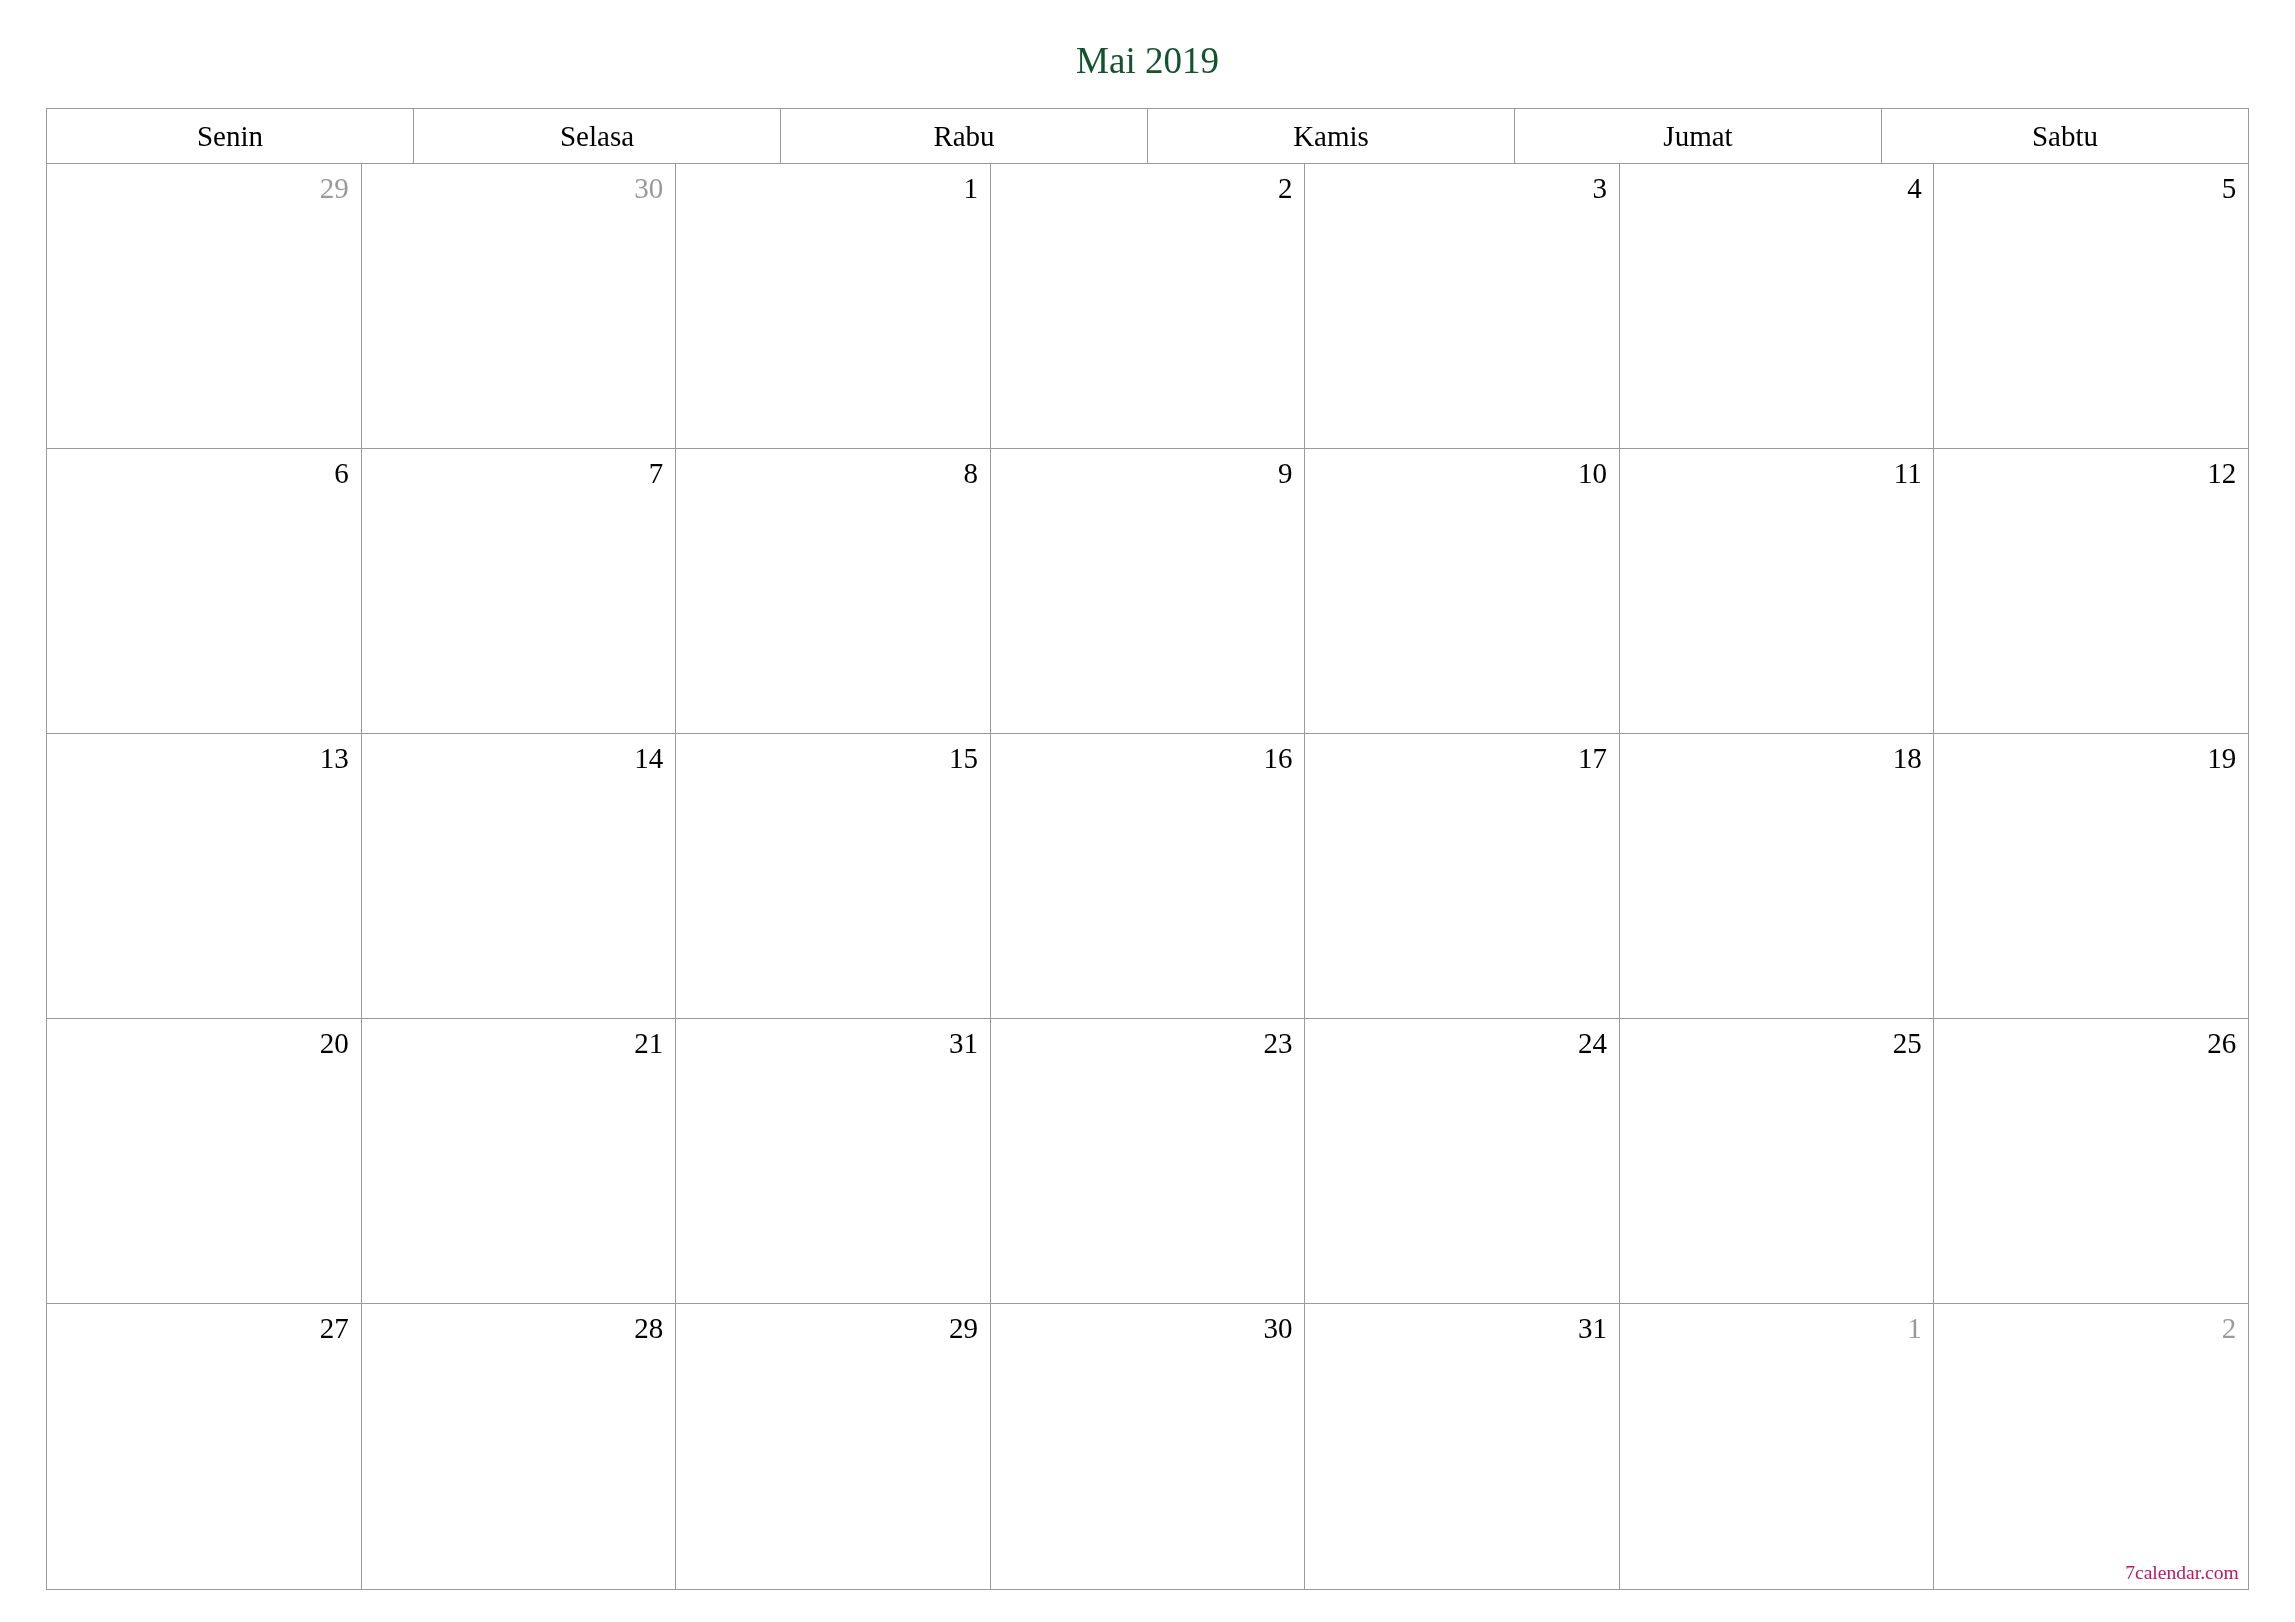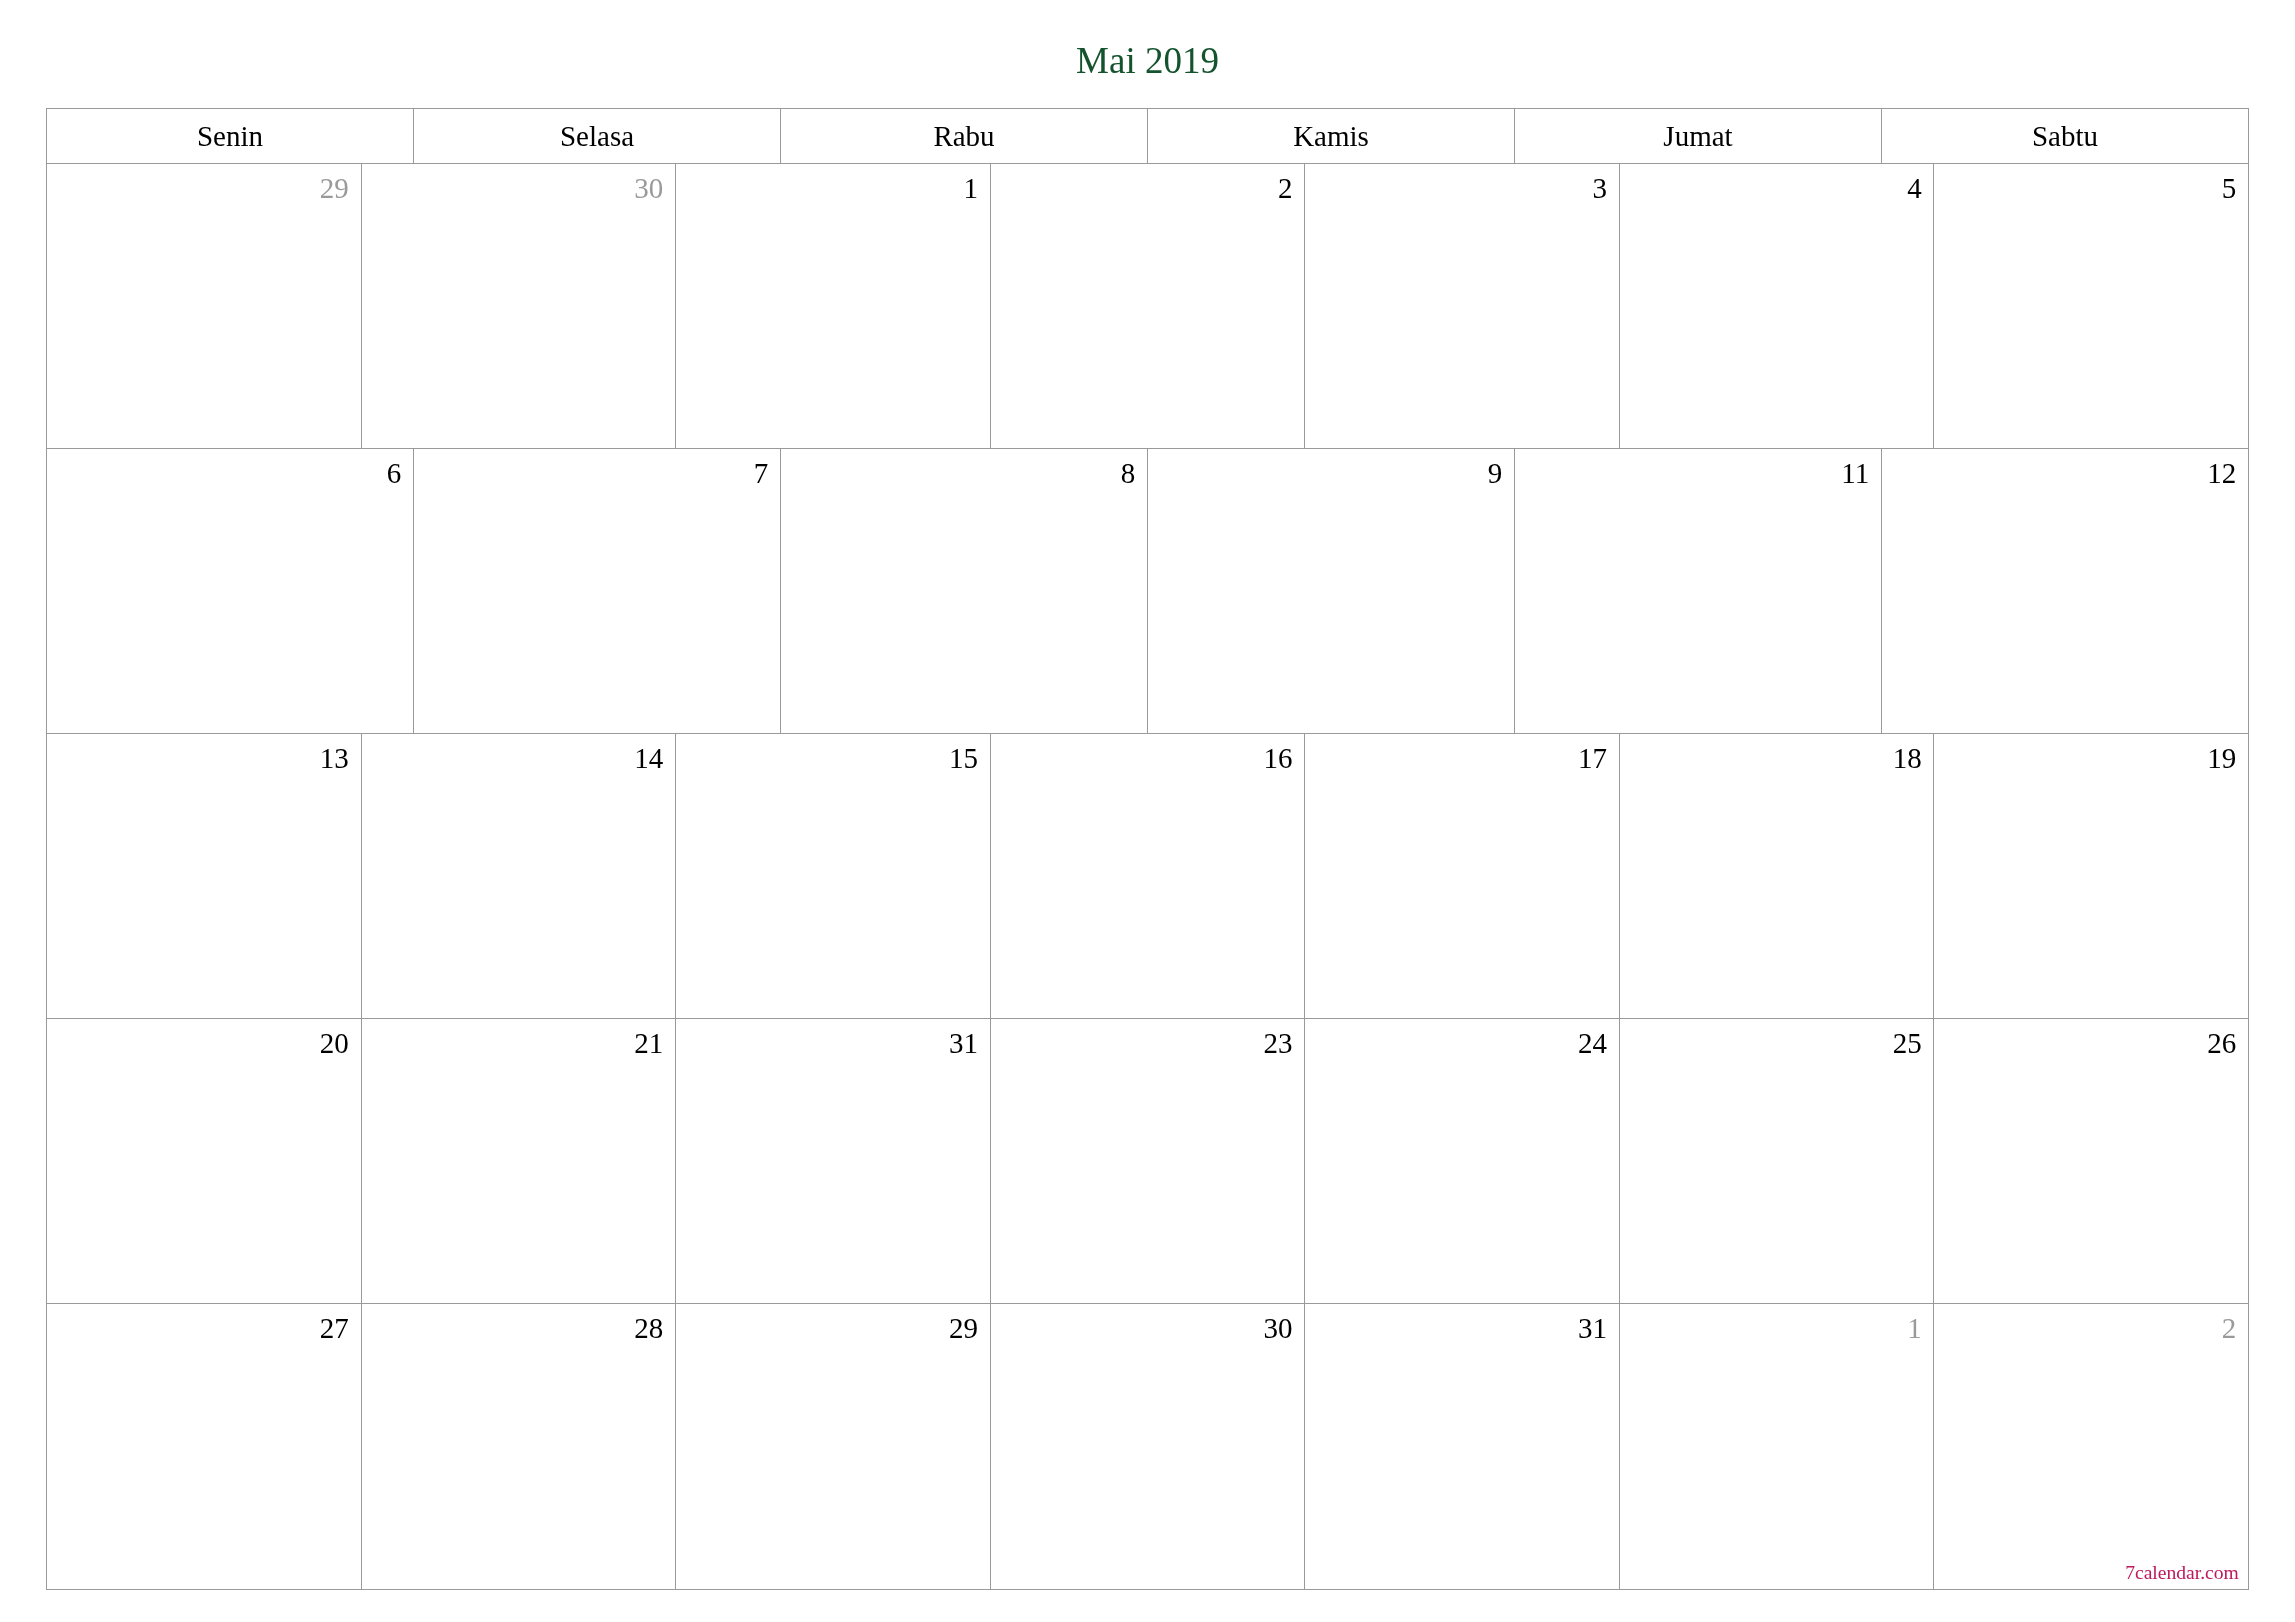--- a/index.html
+++ b/index.html
@@ -102,20 +102,21 @@
     <div class="day-cell">3</div>
     <div class="day-cell">4</div>
     <div class="day-cell">5</div>
   </div>
 
   <div class="week-row">
     <div class="day-cell">6</div>
     <div class="day-cell">7</div>
     <div class="day-cell">8</div>
     <div class="day-cell">9</div>
+    <div class="day-cell">10</div>
     <div class="day-cell">11</div>
     <div class="day-cell">12</div>
   </div>
 
   <div class="week-row">
     <div class="day-cell">13</div>
     <div class="day-cell">14</div>
     <div class="day-cell">15</div>
     <div class="day-cell">16</div>
     <div class="day-cell">17</div>

